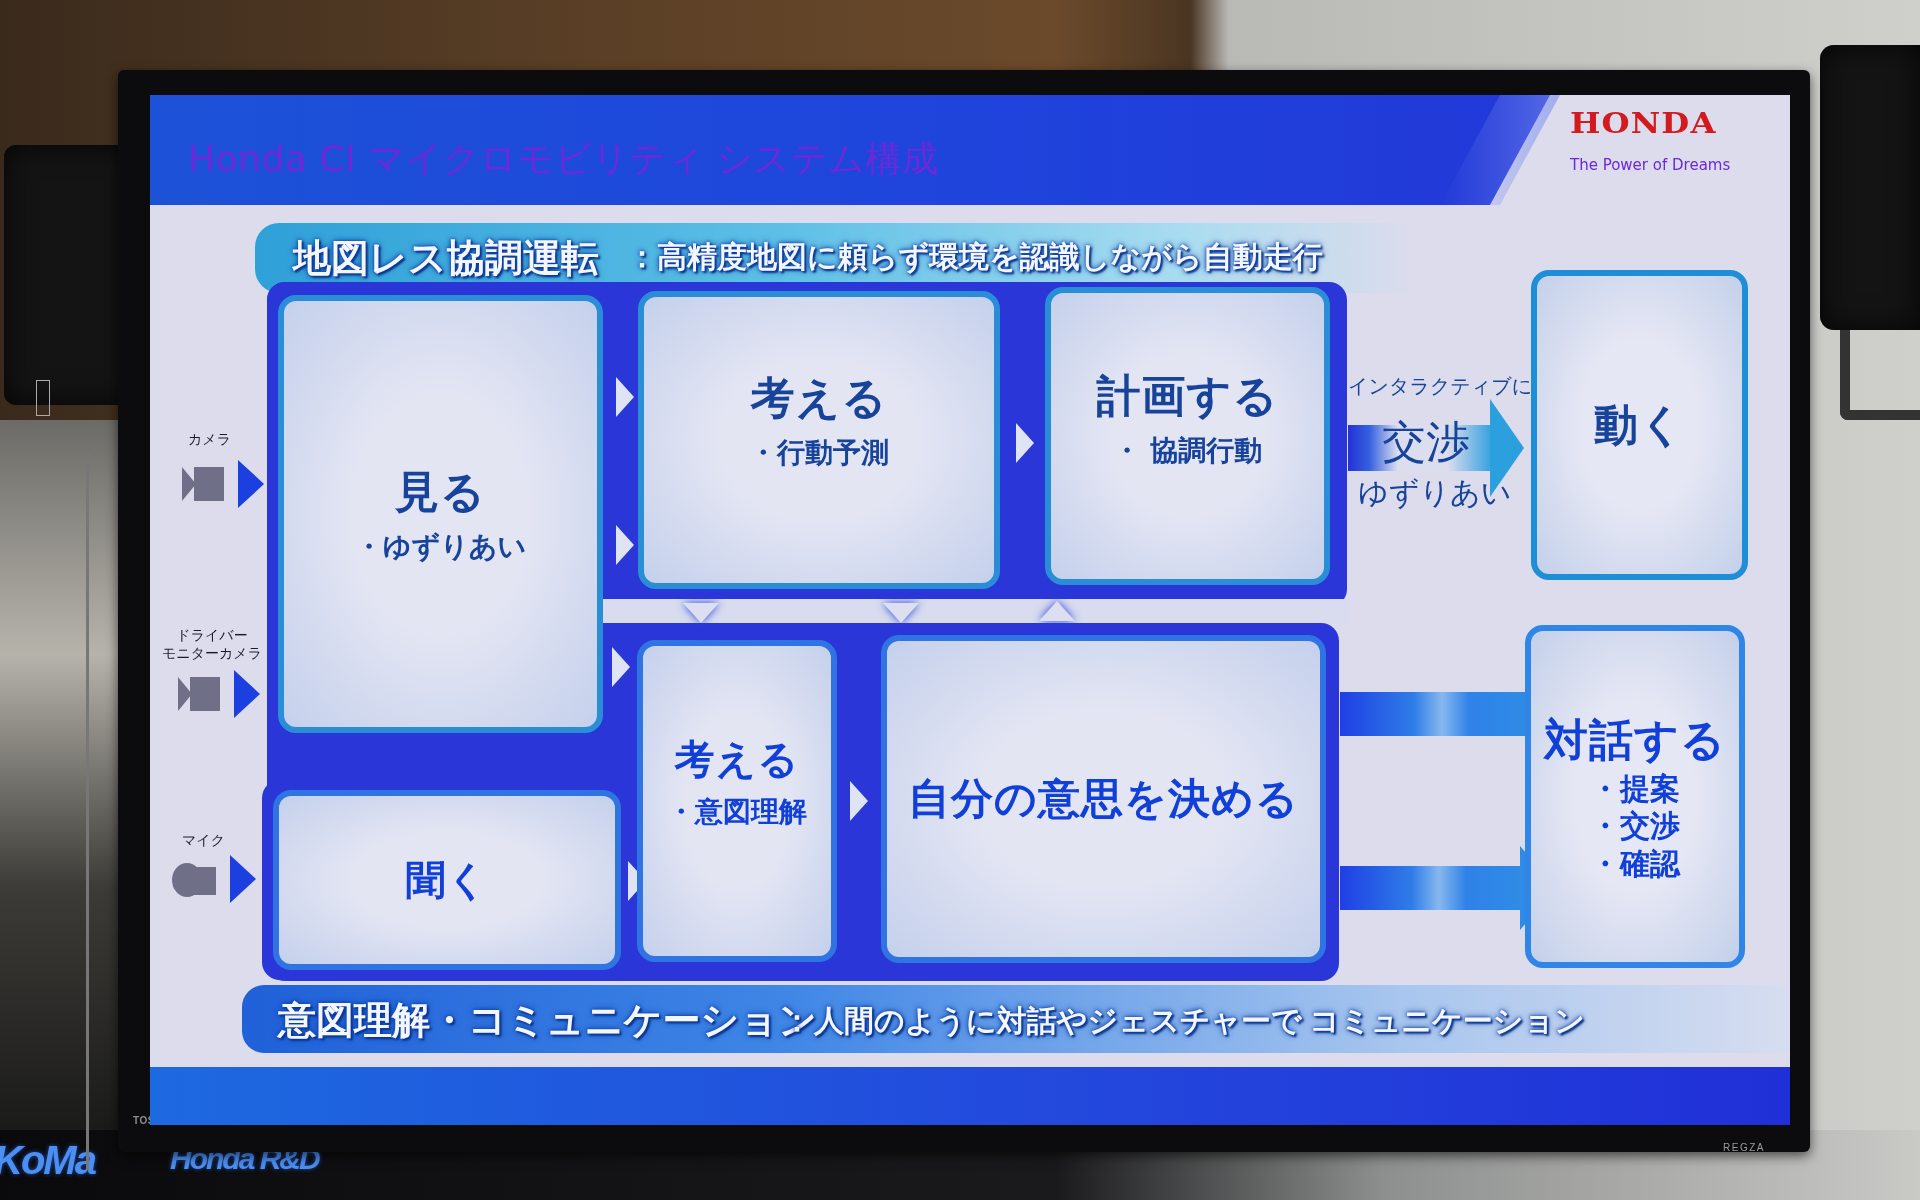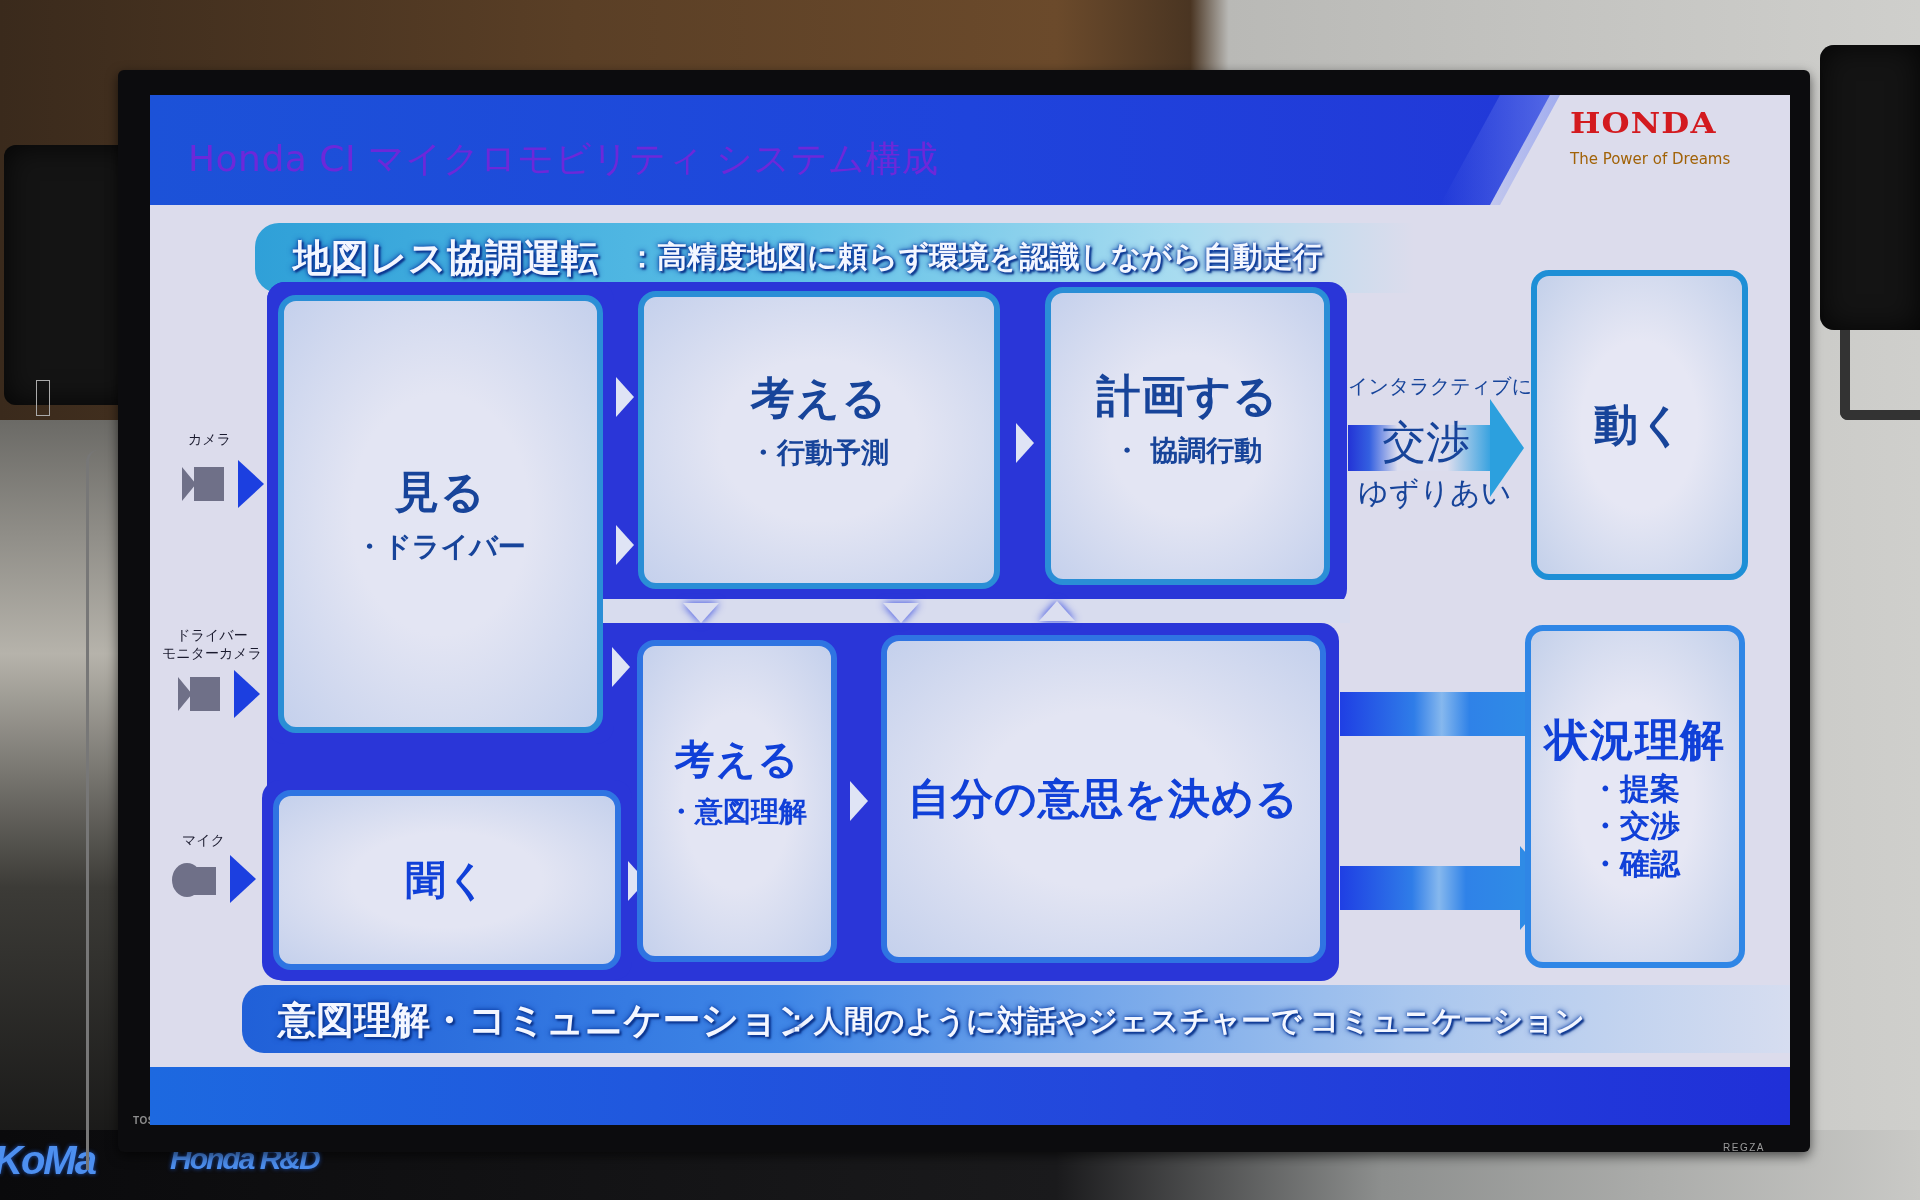--- a/index.html
+++ b/index.html
@@ -61,21 +61,21 @@
   }
   .title-text {
     position: absolute; left: 38px; top: 40px; color: #6d28d9; font-size: 36px;
     font-family: "DejaVu Sans", sans-serif; font-weight: 500; letter-spacing: 0.5px;
   }
   .logo { position: absolute; left: 1420px; top: 12px; text-align: left; }
   .logo-word {
     display:block; color: #d31a1f; font-family: "DejaVu Serif", serif; font-weight: bold;
     font-size: 28px; letter-spacing: 1px; transform: scaleX(1.15); transform-origin: left;
   }
-  .logo-tag { display:block; color: #a16207; font-size: 15px; font-family: "DejaVu Sans", sans-serif; margin-top: 10px; }
+  .logo-tag { display:block; color: #6d28d9; font-size: 15px; font-family: "DejaVu Sans", sans-serif; margin-top: 16px; }
 
   .subtitle-bar {
     position: absolute; left: 105px; top: 128px; width: 1160px; height: 70px;
     background: linear-gradient(90deg, #2fa0d8 0%, #5cbfe6 45%, #a9dcf0 80%, rgba(210,230,245,0) 100%);
     border-radius: 24px 0 0 24px;
   }
   .bar-text {
     position: absolute; white-space: nowrap; color: #f3f6ff; font-weight: bold;
     text-shadow: 0 0 3px #0d3fa6, 0 0 6px #0d3fa6, 2px 2px 2px #0b2f7e;
     font-family: Liberation Serif, serif;
@@ -212,21 +212,21 @@
 
   <div class="sensor" style="left:32px; top:737px;">マイク</div>
   <div class="mic-icon" style="left:22px; top:768px;">
       <div class="head"></div>
       <div class="tail"></div>
     </div>
   <div class="arrow-tri blue" style="left:80px; top:760px;"></div>
 
   <div class="box" style="left:128px; top:200px; width:325px; height:438px;">
     <div class="box-title">見る</div>
-    <div class="box-sub">・ドライバー</div>
+    <div class="box-sub">・ゆずりあい</div>
   </div>
 
   <div class="box" style="left:488px; top:196px; width:362px; height:298px; padding-bottom:40px;">
     <div class="box-title">考える</div>
     <div class="box-sub">・行動予測</div>
   </div>
 
   <div class="box" style="left:895px; top:192px; width:285px; height:298px; padding-bottom:36px;">
     <div class="box-title">計画する</div>
     <div class="box-sub">・ 協調行動</div>
@@ -262,21 +262,21 @@
   <div class="arrow-tri" style="left:700px; top:686px;"></div>
 
   <div class="box bright" style="left:731px; top:540px; width:445px; height:328px;">
     <div class="box-title" style="font-size:42px;">自分の意思を決める</div>
   </div>
 
   <div class="big-arrow" style="left:1190px; top:597px; width:185px;"></div>
   <div class="big-arrow" style="left:1190px; top:771px; width:180px;"></div>
 
   <div class="box outline" style="left:1375px; top:530px; width:220px; height:343px; color:#1040d8; border-color:#2f86e6;">
-    <div class="box-title" style="font-size:44px;">状況理解</div>
+    <div class="box-title" style="font-size:44px;">対話する</div>
     <div class="box-sub-list">
       <span>・提案</span>
       <span>・交渉</span>
       <span>・確認</span>
     </div>
   </div>
 
   <div class="bottom-bar">
     <span class="bar-text bb-main">意図理解・コミュニケーション</span>
     <span class="bar-text bb-sep">：</span>

